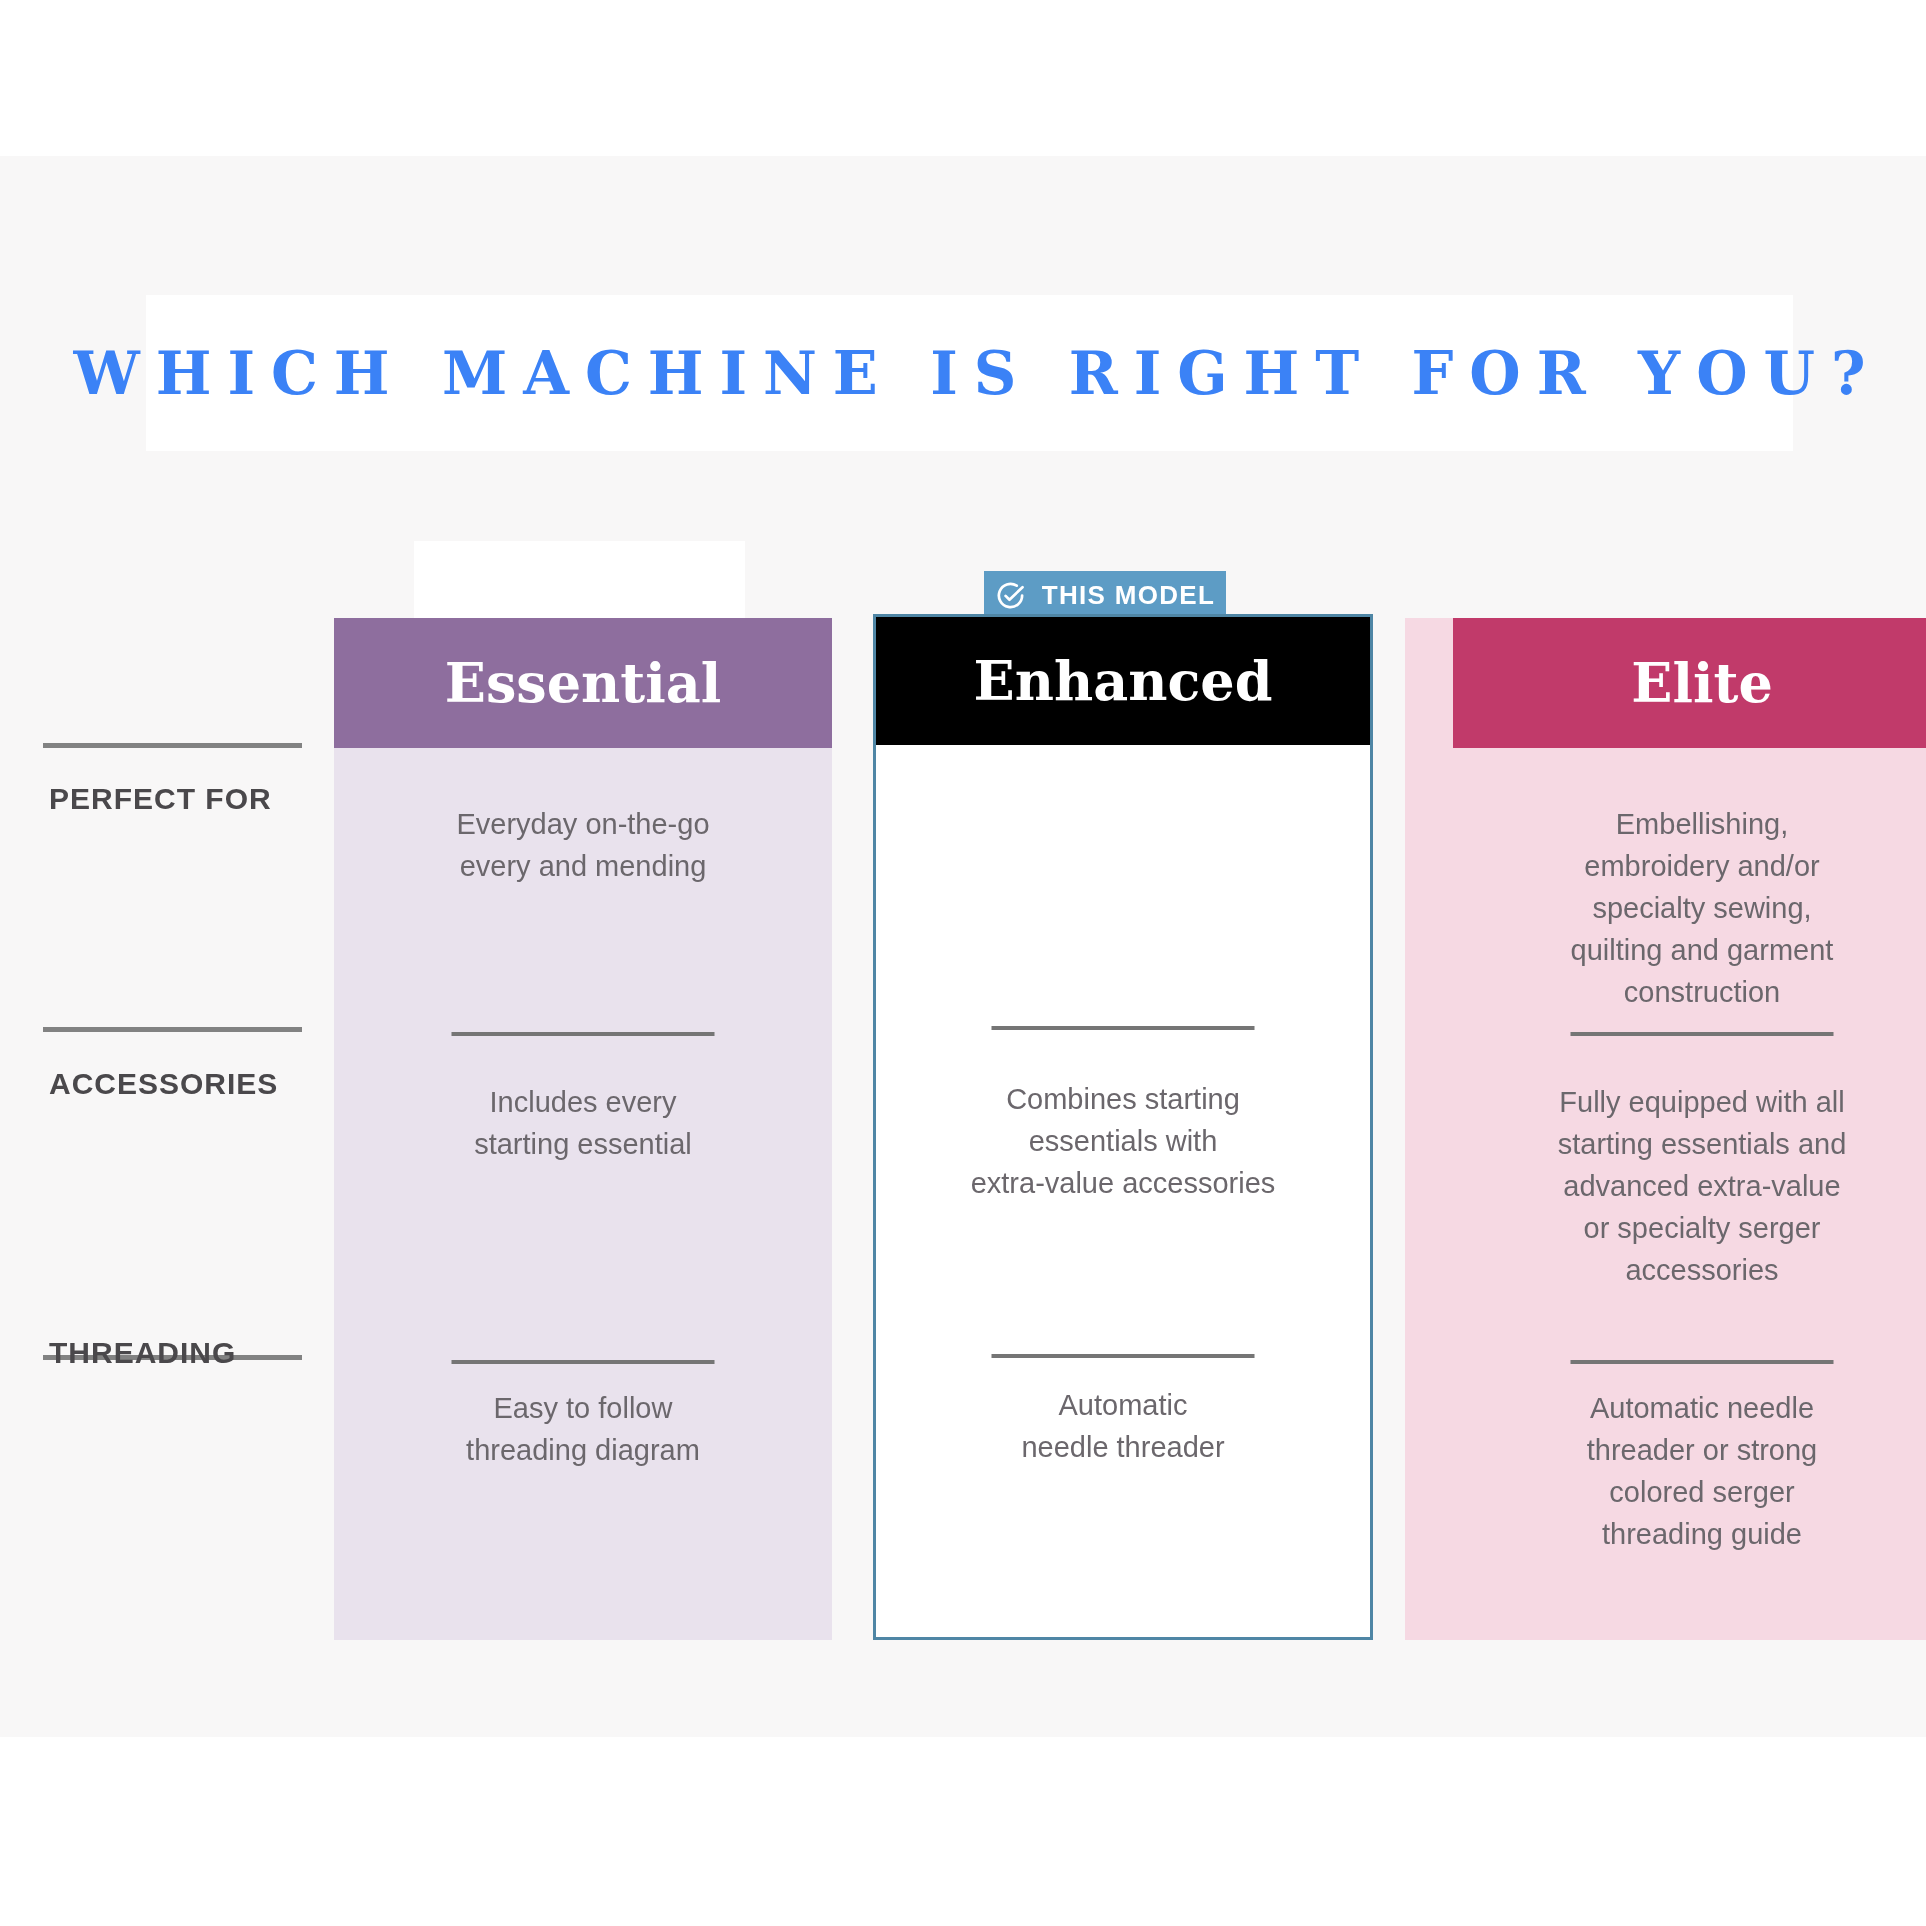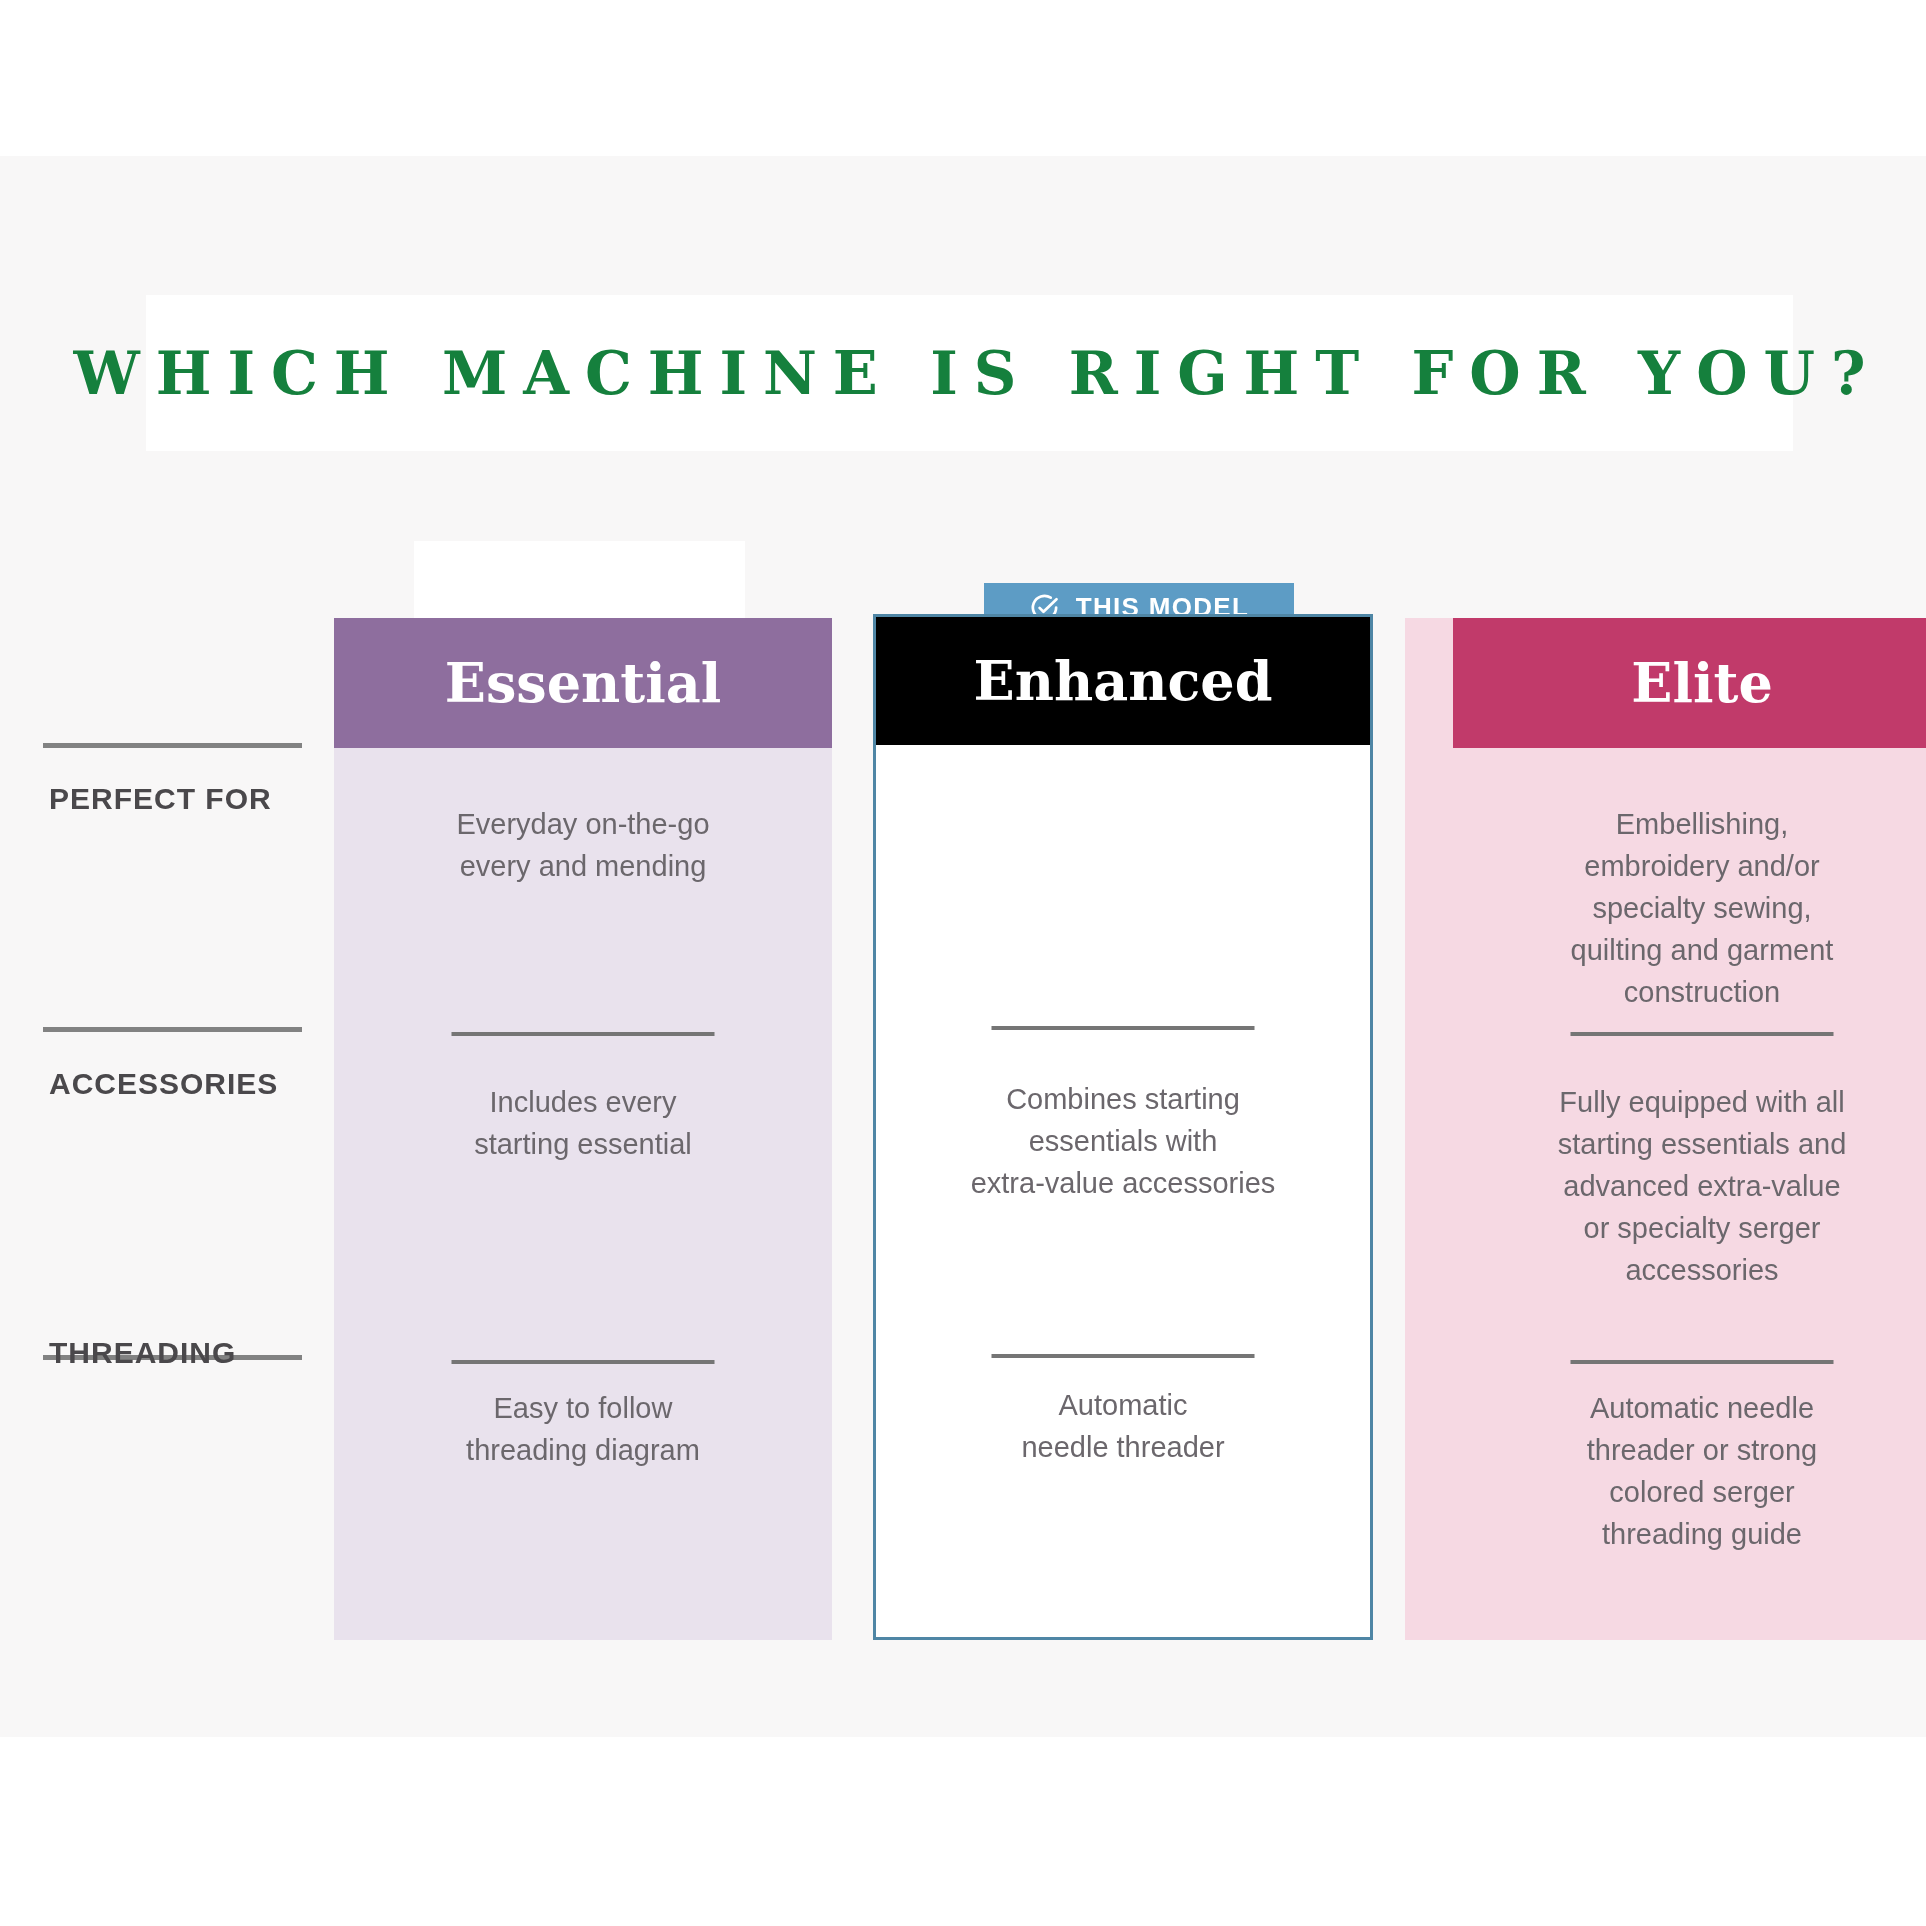--- a/index.html
+++ b/index.html
@@ -18,31 +18,31 @@
   }
   .title-band {
     left: 146px; top: 295px; width: 1647px; height: 156px;
     background: #ffffff;
     display: flex; align-items: center; justify-content: center;
   }
   .title-text {
     font-family: "DejaVu Serif", serif;
     font-size: 59px; font-weight: 600;
     letter-spacing: 0.27em;
-    color: #15803d;
+    color: #3b82f6;
     white-space: nowrap;
     padding-left: 0.27em; 
   }
   .white-patch {
     left: 414px; top: 541px; width: 331px; height: 80px;
     background: #ffffff;
   }
 
   .badge {
-    left: 984px; top: 583px; height: 49px; width: 310px;
+    left: 984px; top: 571px; height: 49px; width: 242px;
     background: #5d9cc5;
     display: flex; align-items: center; justify-content: center;
     gap: 16px;
   }
   .badge-label {
     color: #ffffff; font-size: 26px; font-weight: bold;
     letter-spacing: 0.05em;
   }
   .badge-icon { width: 31px; height: 31px; display: block; }
 

